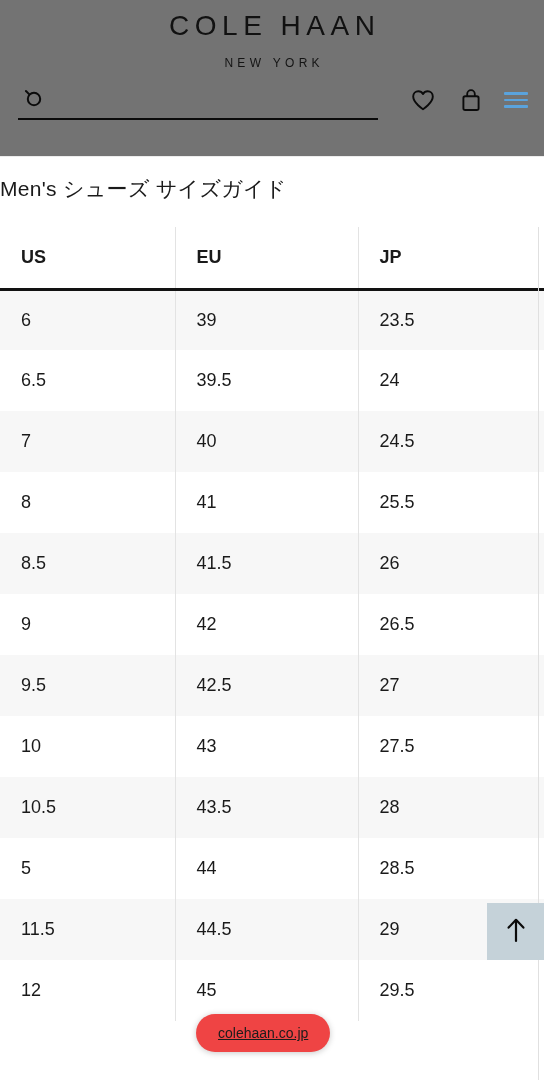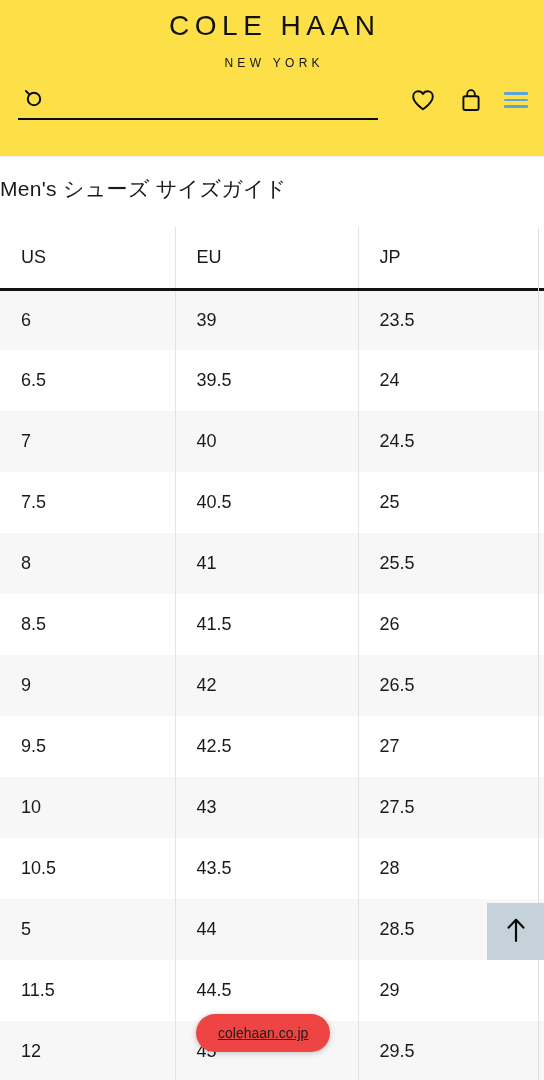--- a/index.html
+++ b/index.html
@@ -11,21 +11,21 @@
     font-family: "Liberation Sans", "DejaVu Sans", sans-serif;
     -webkit-font-smoothing: antialiased;
   }
   .page { position: relative; width: 544px; height: 1080px; background: #fff; }
 
   
   .site-header {
     position: relative;
     width: 544px;
     height: 157px;
-    background: #fde047;
+    background: #737373;
     border-bottom: 1px solid #ececec;
   }
   .logo-block {
     padding-top: 9px;
     text-align: center;
   }
   .logo-word {
     font-size: 28px;
     letter-spacing: 5.5px;
     color: #111;
@@ -132,21 +132,21 @@
   }
   .size-table col.c1 { width: 175px; }
   .size-table col.c2 { width: 183px; }
   .size-table col.c3 { width: 186px; }
 
   .size-table th {
     height: 62px;
     text-align: left;
     vertical-align: middle;
     font-size: 18px;
-    font-weight: 400;
+    font-weight: 700;
     color: #1a1a1a;
     padding-left: 21px;
     background: #fff;
     border-right: 1px solid #e3e3e3;
     border-bottom: 3px solid #121212;
   }
   .size-table th:last-child { border-right: 1px solid #dcdcdc; }
 
   .size-table td {
     height: 61px;
@@ -274,25 +274,20 @@
         <td>6.5</td>
         <td>39.5</td>
         <td>24</td>
       </tr>
       <tr>
         <td>7</td>
         <td>40</td>
         <td>24.5</td>
       </tr>
       <tr>
-        <td>7.5</td>
-        <td>40.5</td>
-        <td>25</td>
-      </tr>
-      <tr>
         <td>8</td>
         <td>41</td>
         <td>25.5</td>
       </tr>
       <tr>
         <td>8.5</td>
         <td>41.5</td>
         <td>26</td>
       </tr>
       <tr>

